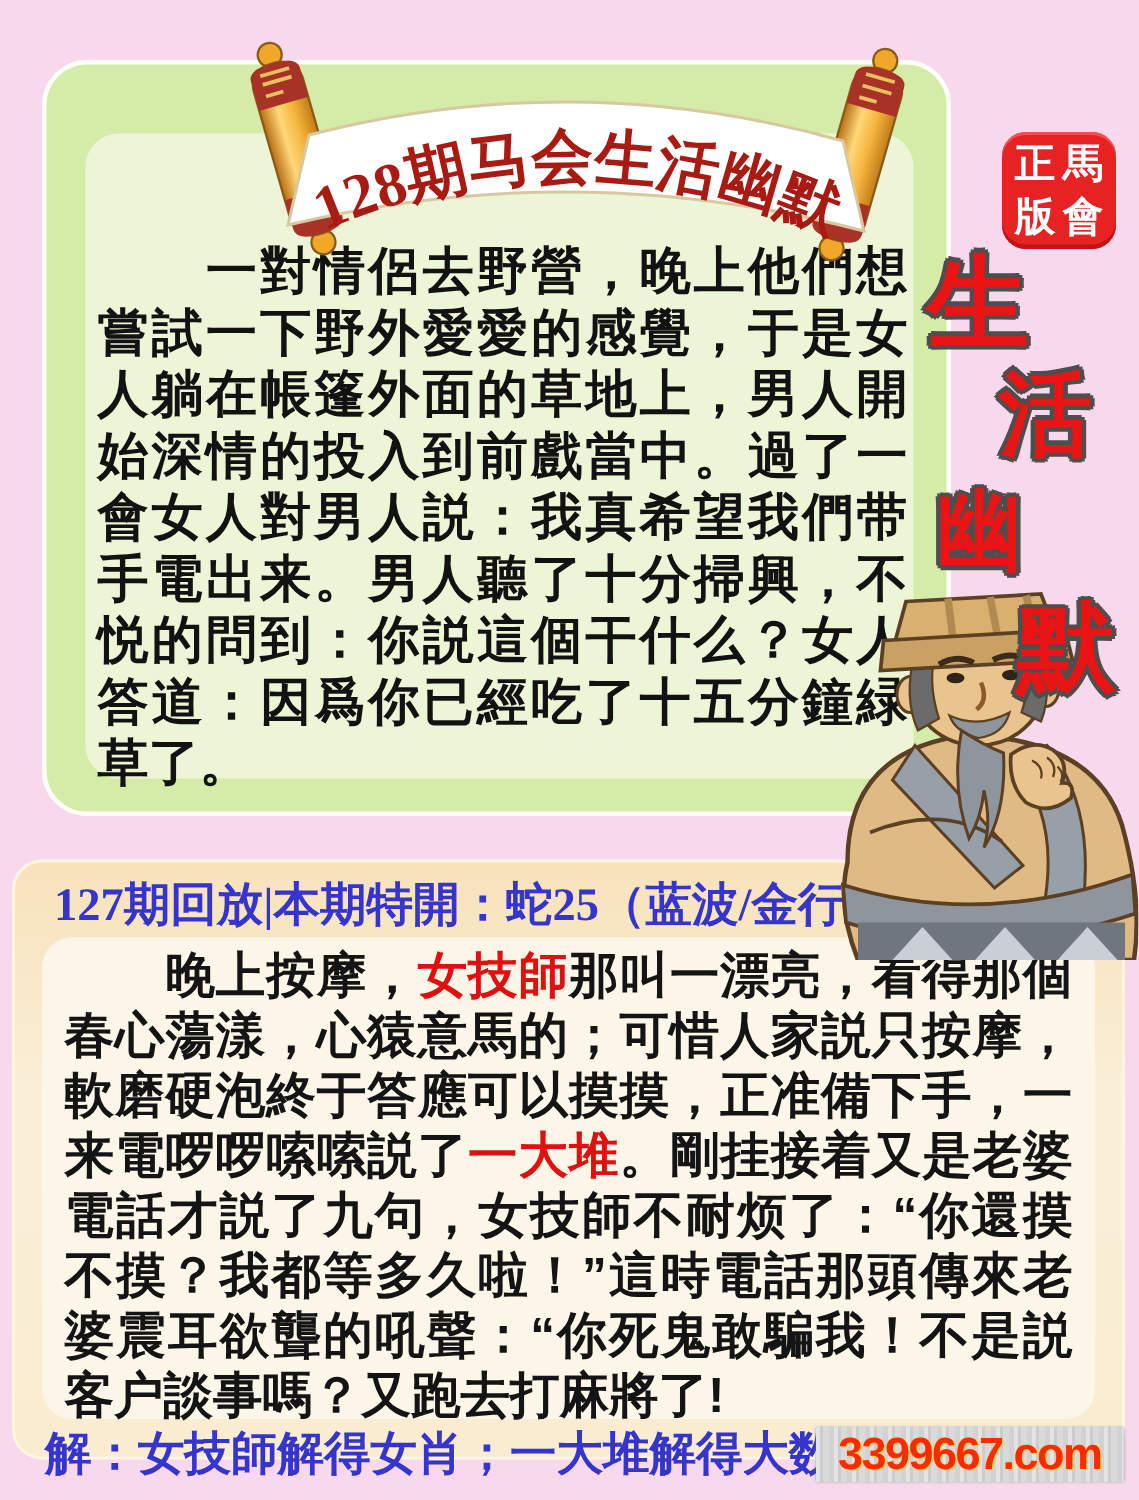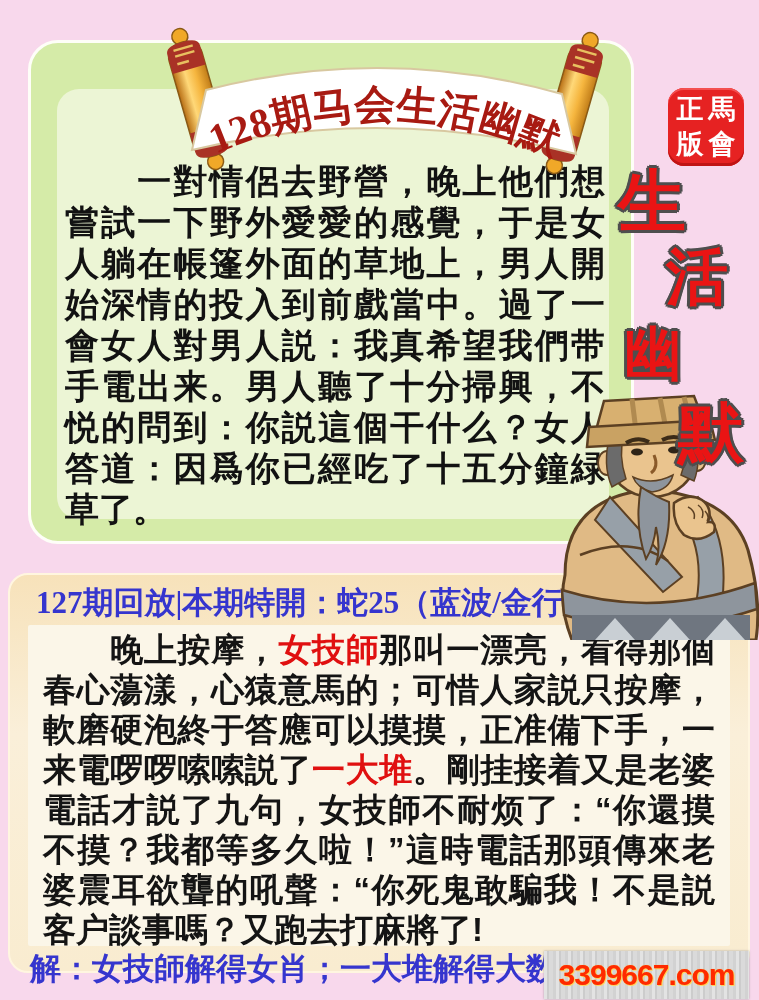--- a/index.html
+++ b/index.html
@@ -89,41 +89,41 @@
     position:absolute; left:36px; top:582px;
     font-size:31px; font-weight:bold;
     color:#3535CE; z-index:2;
     font-family:"Liberation Serif","DejaVu Serif",serif;
     white-space:nowrap;
   }
   .joke2-box {
     position:absolute; left:28px; top:625px;
     width:702px; height:321px;
     background:#FBF6E8;
-    border-radius:2px;
+    border-radius:20px;
     padding:5px 15px;
     z-index:1;
   }
   .joke2 {
     font-size:33px; font-weight:bold;
     line-height:40px; color:#141414;
     text-align:justify;
     font-family:"Liberation Sans","DejaVu Sans",sans-serif;
   }
   .joke2 .hl { color:#E01010; }
   
   .answer-line {
     position:absolute; left:30px; top:948px;
     font-size:31px; font-weight:bold;
     color:#3535CE; white-space:nowrap; z-index:3;
     font-family:"Liberation Serif","DejaVu Serif",serif;
   }
   .watermark {
     position:absolute; left:544px; top:951px;
-    width:205px; height:48px; z-index:4;
+    width:205px; height:37px; z-index:4;
     background:
       repeating-linear-gradient(90deg,#E3E3E3 0 3px,#CCCCCC 3px 5px,#DADADA 5px 9px,#D2D2D2 9px 12px),
       #D8D8D8;
     display:flex; align-items:center; justify-content:center;
     box-shadow:0 0 2px rgba(120,120,120,.6);
   }
   .watermark span {
     color:#FF2A00; font-weight:bold; font-size:30px;
     font-family:"Liberation Sans","DejaVu Sans",sans-serif;
     text-shadow:0 0 1px #FFC840, 1px 1px 0 #FFD862;

